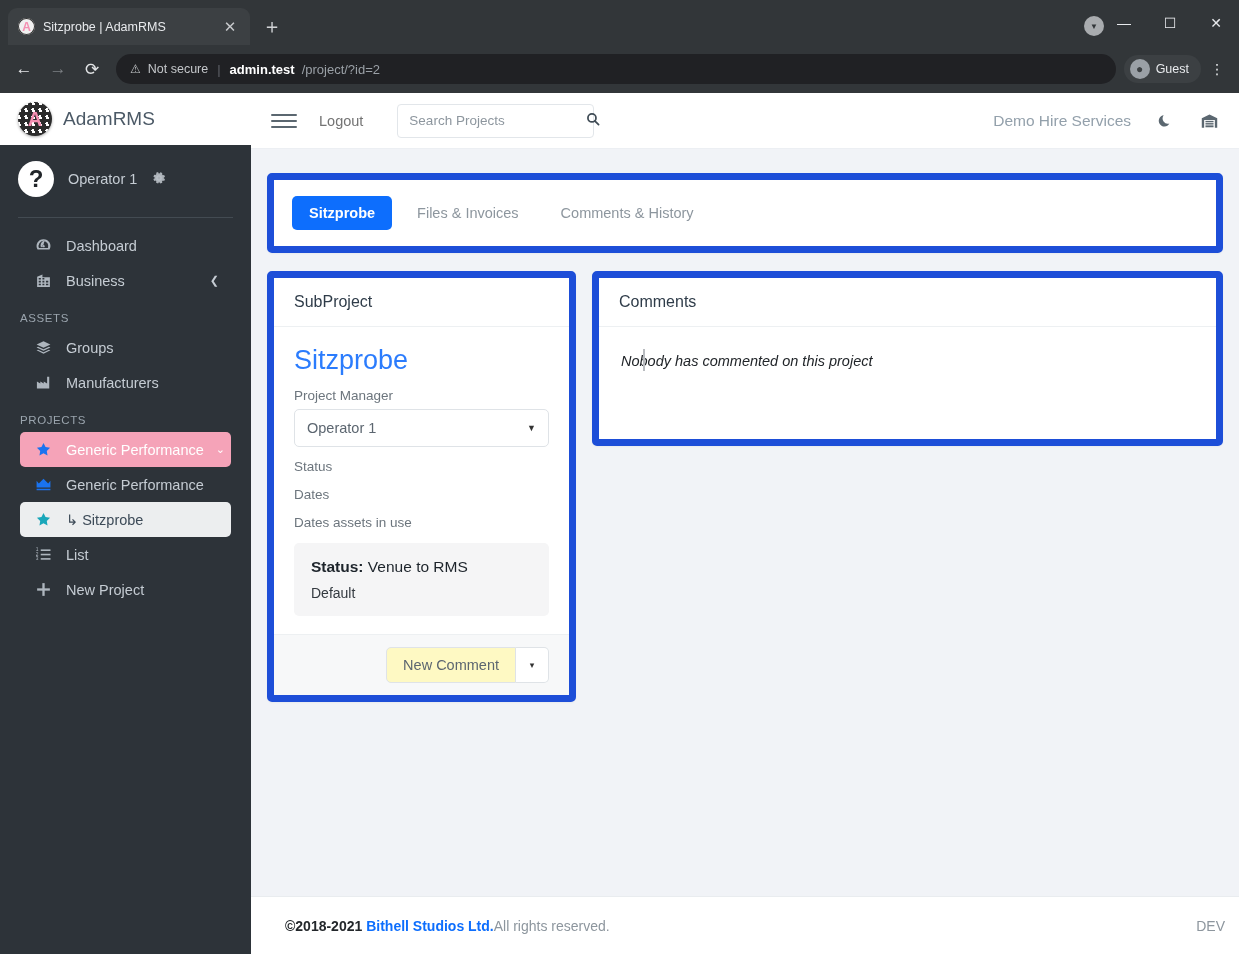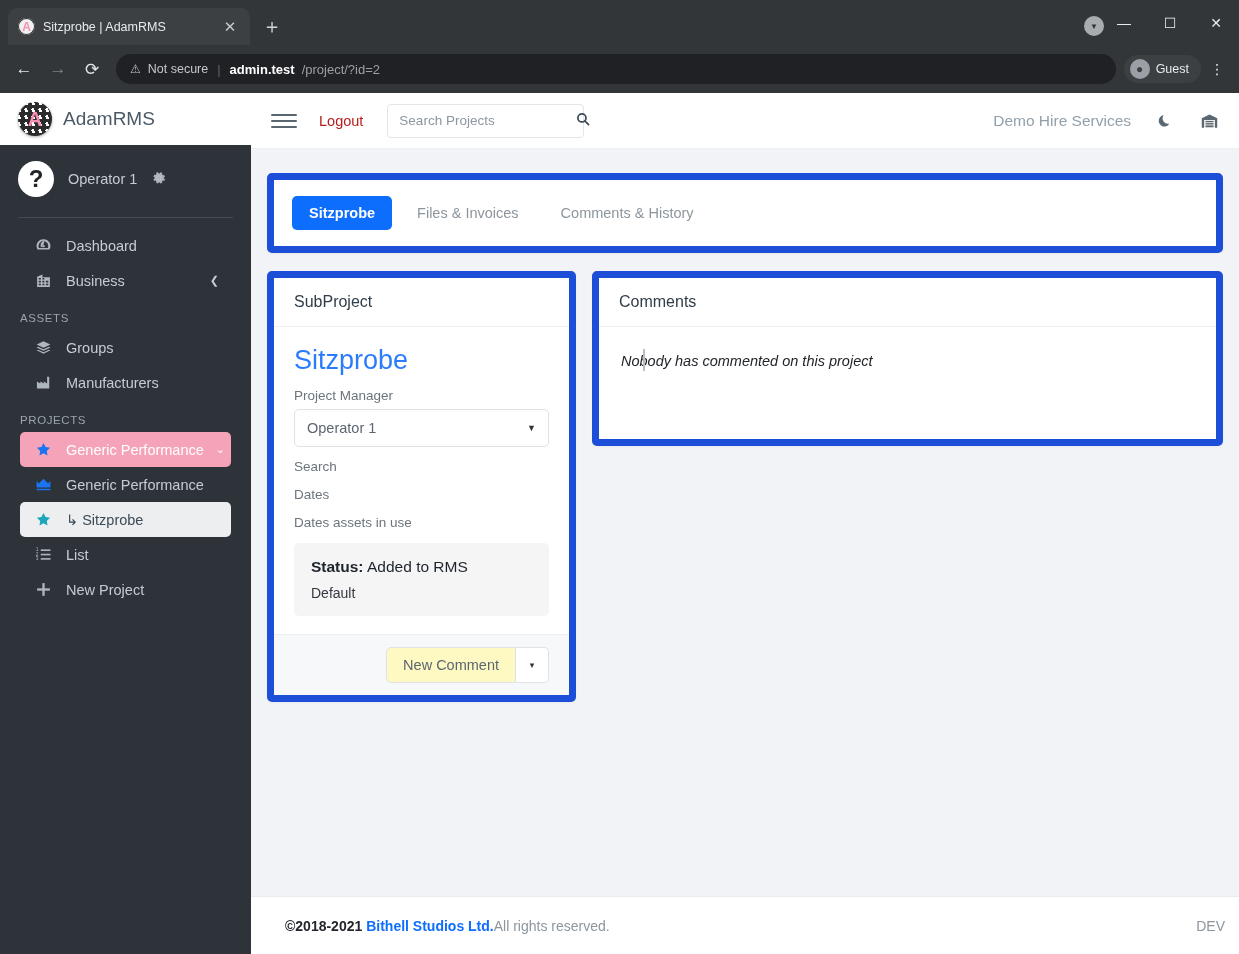--- a/index.html
+++ b/index.html
@@ -87,21 +87,21 @@
 
   .navitem.active-pink { background: #f5a3b8; color: #fff; }
   .navitem.active-pink .chev { color: #fff; }
   .navitem.active-light { background: #eceeef; color: #3c4a57; }
 
   
   .content { flex: 1; display: flex; flex-direction: column; min-width: 0; }
   .navbar { height: 56px; background: #fff; display: flex; align-items: center; padding: 0 20px; gap: 0; border-bottom: 1px solid #eceff3; }
   .burger { width: 26px; display: flex; flex-direction: column; gap: 4px; cursor: pointer; margin-right: 22px; }
   .burger i { display: block; height: 2px; background: #5b6770; border-radius: 1px; }
-  .logout { color: #b91c1c; font-size: 14.5px; cursor: pointer; margin-right: 24px; }
+  .logout { color: #737373; font-size: 14.5px; cursor: pointer; margin-right: 34px; }
   .searchbox {
     width: 197px; height: 34px; border: 1px solid #e2e6ea; border-radius: 4px; background: #fff;
     display: flex; align-items: center; padding: 0 11px; cursor: text;
   }
   .searchbox input { border: 0; outline: 0; flex: 1; font-size: 13.5px; color: #5b6770; font-family: inherit; background: transparent; }
   .searchbox input::placeholder { color: #8d969e; }
   .search-ico { color: #3f4b55; font-size: 14px; }
   .nav-right { margin-left: auto; display: flex; align-items: center; gap: 26px; }
   .org-name { color: #93a0ab; font-size: 15.5px; cursor: pointer; }
   .nav-ico { color: #5b6770; font-size: 17px; cursor: pointer; display: flex; align-items: center; }
@@ -369,27 +369,27 @@
           <div class="col-left">
             <div class="card">
               <div class="card-head">SubProject</div>
               <div class="card-body">
                 <div class="proj-title">Sitzprobe</div>
                 <div class="fieldlabel">Project Manager</div>
                 <div class="select">
                   <span>Operator 1</span>
                   <span class="caret">▼</span>
                 </div>
-                <div class="metaline">Search</div>
+                <div class="metaline">Status</div>
                 <div class="metaline">Dates</div>
                 <div class="metaline">Dates assets in use</div>
                 <div class="statusbox">
                   <div class="statusline">
                     <b>Status:</b>
-                    <span>Added to RMS</span>
+                    <span>Venue to RMS</span>
                   </div>
                   <div class="statussub">Default</div>
                 </div>
               </div>
               <div class="card-foot">
                 <div class="btngroup">
                   <button class="btn">New Comment</button>
                   <button class="btn-caret">▾</button>
                 </div>
               </div>

